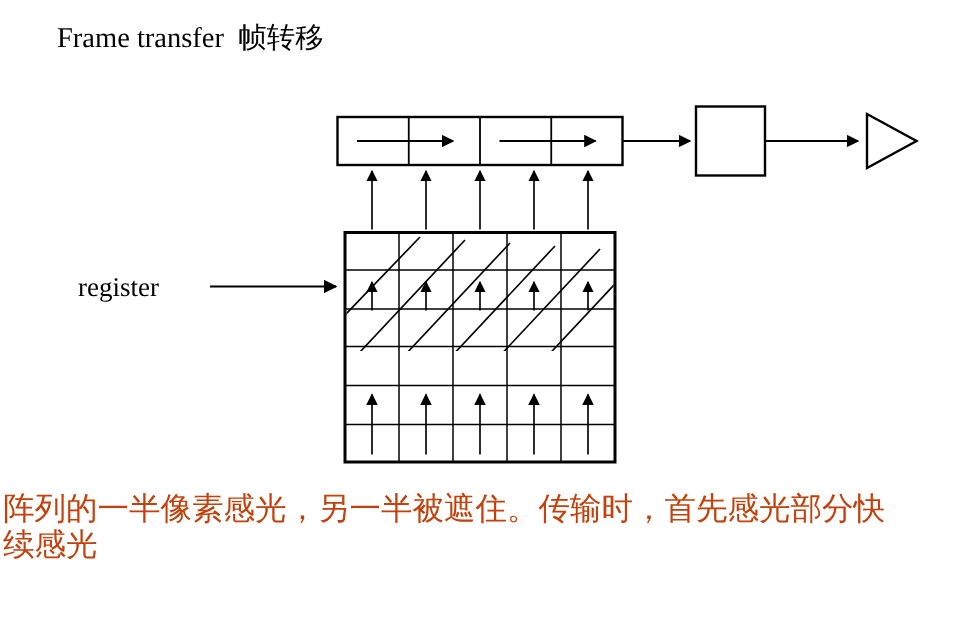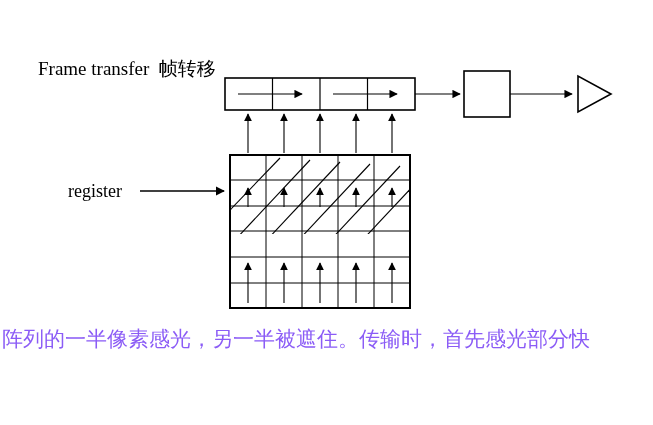--- a/index.html
+++ b/index.html
@@ -16,43 +16,42 @@
     color: #000000;
     overflow: hidden;
   }
   .title {
     position: absolute;
     left: 38px;
     top: 12px;
     font-size: 19px;
     white-space: pre;
     color: #000;
-    margin-top: 44px;
   }
   .register-label {
     position: absolute;
-    left: 68px;
+    left: 52px;
     top: 181px;
     font-size: 18px;
     color: #000;
   }
   .diagram-svg {
     position: absolute;
     left: 0;
     top: 0;
   }
   .caption {
     position: absolute;
     left: 2px;
     top: 328px;
     width: 649px;
     font-size: 21px;
     line-height: 23.5px;
     letter-spacing: 0px;
-    color: #8b5cf6;
+    color: #c2410c;
   }
   .caption div {
     white-space: pre;
   }
 </style>
 </head>
 <body>
 
 <div class="page">
 
@@ -138,15 +137,16 @@
       <line x1="320" y1="153" x2="320" y2="114" marker-end="url(#arrow)"></line>
       <line x1="356" y1="153" x2="356" y2="114" marker-end="url(#arrow)"></line>
       <line x1="392" y1="153" x2="392" y2="114" marker-end="url(#arrow)"></line>
     </g>
 
     <line stroke="#000" stroke-width="1.3" x1="140" y1="191" x2="224" y2="191" marker-end="url(#arrow)"></line>
   </svg>
 
   <div class="caption">
     <div>阵列的一半像素感光，另一半被遮住。传输时，首先感光部分快</div>
+    <div>续感光</div>
   </div>
 
 </div>
 
 </body></html>

